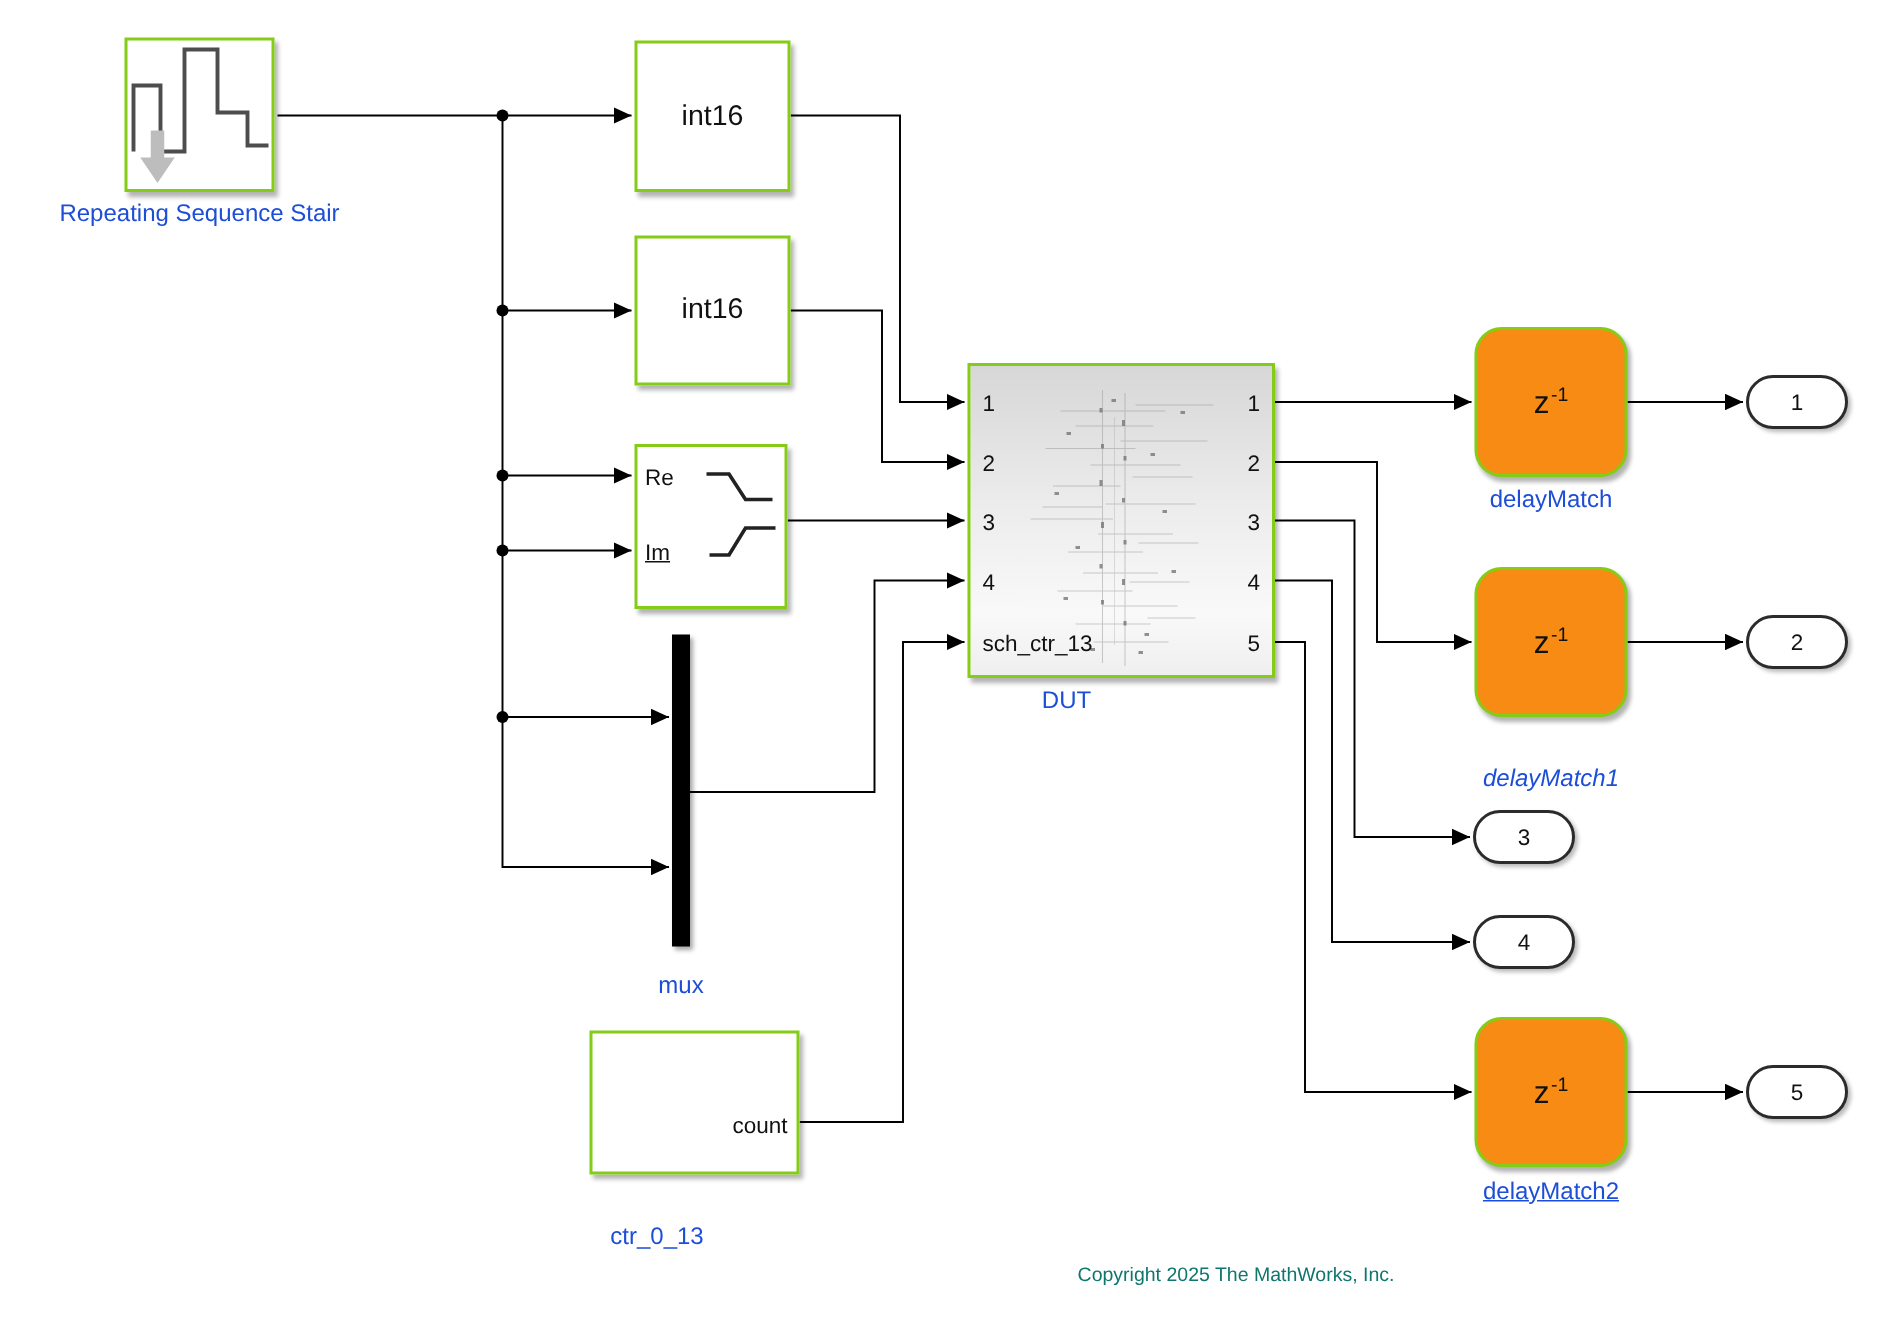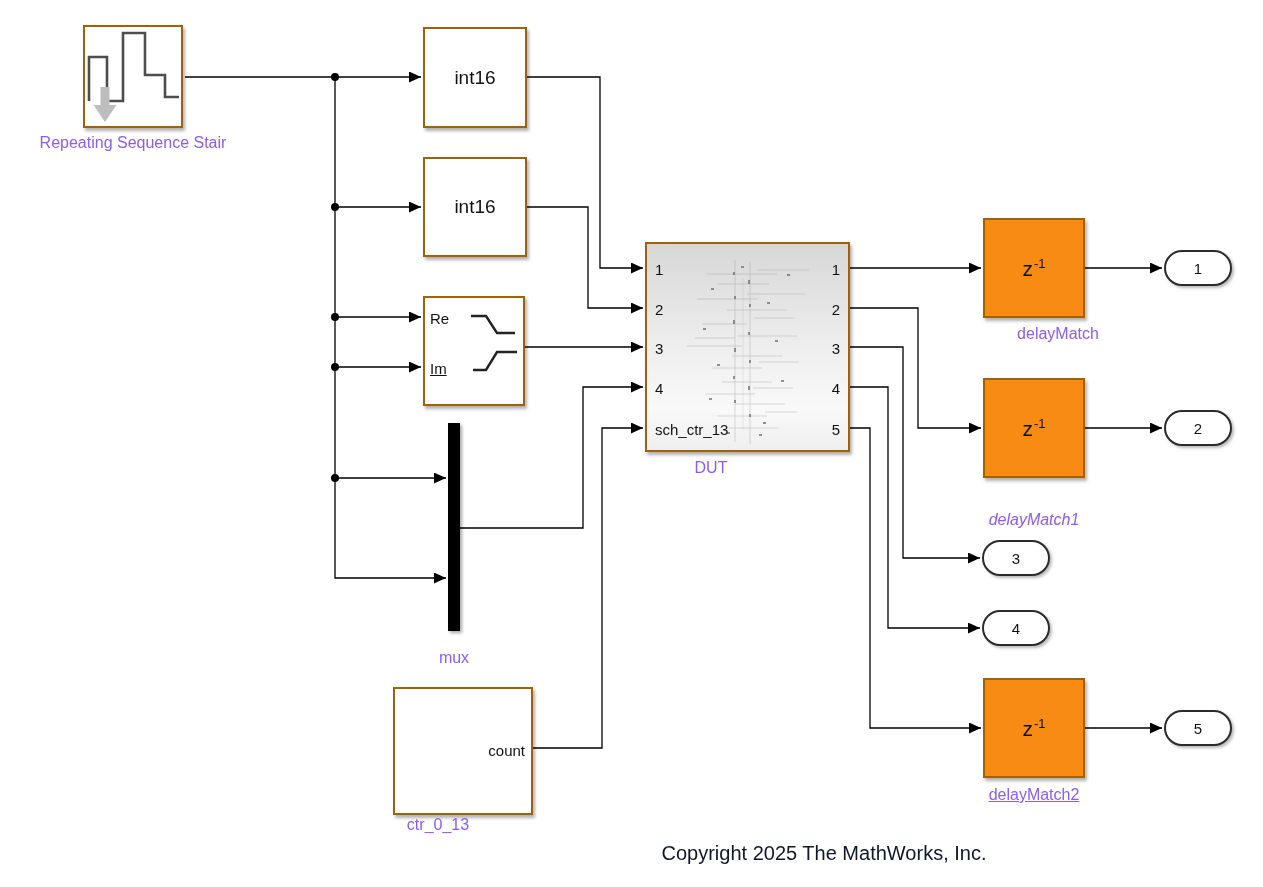--- a/index.html
+++ b/index.html
@@ -2,47 +2,47 @@
 <html><head>
 <meta charset="utf-8">
 <style>
   html,body{margin:0;padding:0;background:#ffffff;}
   #canvas{
     position:relative;width:1263px;height:887px;background:#ffffff;overflow:hidden;
     font-family:"Liberation Sans","DejaVu Sans",sans-serif;color:#111;
   }
   #wires{position:absolute;left:0;top:0;z-index:1;}
   .block{
-    position:absolute;background:#fff;border:2px solid #a16207;box-sizing:border-box;
+    position:absolute;background:#fff;border:2px solid #84cc16;box-sizing:border-box;
     box-shadow:2px 3px 3px rgba(0,0,0,0.30);z-index:2;
   }
   .center-text{display:flex;align-items:center;justify-content:center;}
   .blk-name{
-    position:absolute;z-index:2;font-size:16px;color:#8b5cf6;white-space:nowrap;
+    position:absolute;z-index:2;font-size:16px;color:#1d4ed8;white-space:nowrap;
     transform:translateX(-50%);text-align:center;line-height:18px;
   }
   .conv-text{font-size:19px;}
   .portlabel{position:absolute;font-size:15px;line-height:18px;height:18px;z-index:3;}
   .dut{
     background:linear-gradient(180deg,#d7d7d7 0%,#ececec 45%,#f9f9f9 80%,#efefef 100%);
   }
   .dut-thumb{position:absolute;left:0;top:0;z-index:2;}
-  .delay-block{background:#F78B13;font-size:21px;color:#111;}
+  .delay-block{background:#F78B13;font-size:21px;color:#111;border-radius:18px;}
   .delay-block sup{font-size:13px;margin-left:1px;}
   .oval{
     position:absolute;width:68px;height:36px;background:#fff;border:2px solid #2b2b2b;
     border-radius:18px;box-sizing:border-box;box-shadow:2px 2px 3px rgba(0,0,0,0.28);
     z-index:2;font-size:15px;
   }
   .muxbar{
     position:absolute;width:12px;background:#000;z-index:2;
     box-shadow:2px 2px 3px rgba(0,0,0,0.35);
   }
   .copyright{
-    position:absolute;transform:translateX(-50%);font-size:20px;color:#0f172a;
+    position:absolute;transform:translateX(-50%);font-size:13px;color:#0f766e;
     white-space:nowrap;z-index:2;
   }
 </style>
 </head>
 <body>
 
 <div id="canvas">
 
   <svg id="wires" width="1263" height="887" viewBox="0 0 1263 887">
     <defs>
@@ -102,21 +102,21 @@
     <div class="portlabel" style="left:5px;top:62px;text-decoration:underline;">Im</div>
     <svg style="position:absolute;left:44px;top:12px;" width="50" height="68" viewBox="0 0 50 68">
       <path d="M2,6 h15 l11,17 h18" fill="none" stroke="#222" stroke-width="2.4"></path>
       <path d="M4,60 h13 l11,-18 h20" fill="none" stroke="#222" stroke-width="2.4"></path>
     </svg>
   </div>
 
   <div class="muxbar" style="left:448px;top:423px;height:208px;"></div>
   <div class="blk-name" style="left:454px;top:649px;">mux</div>
 
-  <div class="block" style="left:393px;top:687px;width:140px;height:128px;">
+  <div class="block" style="left:393px;top:687px;width:140px;height:96px;">
     <div class="portlabel" style="right:6px;top:53px;">count</div>
   </div>
   <div class="blk-name" style="left:438px;top:816px;">ctr_0_13</div>
 
   <div class="block dut" style="left:645px;top:242px;width:205px;height:210px;">
     <svg class="dut-thumb" width="201" height="206" viewBox="0 0 201 206">
       <g stroke="#9a9a9a" stroke-width="0.7" opacity="0.5" fill="none">
         <path d="M88,16 V198 M103,18 V200"></path>
         <path d="M96,34 V186" opacity="0.6"></path>
         <path d="M60,30 H130 M70,40 H122 M50,55 H110 M80,66 H140 M55,80 H100 M90,92 H150
@@ -160,21 +160,21 @@
     <div class="portlabel" style="right:8px;top:57px;">2</div>
     <div class="portlabel" style="right:8px;top:96px;">3</div>
     <div class="portlabel" style="right:8px;top:136px;">4</div>
     <div class="portlabel" style="right:8px;top:177px;">5</div>
   </div>
   <div class="blk-name" style="left:711px;top:459px;">DUT</div>
 
   <div class="block center-text delay-block" style="left: 983px; top: 218px; width: 102px; height: 100px; background: rgb(247, 139, 19);">
     <span><span>z</span><sup>-1</sup></span>
   </div>
-  <div class="blk-name" style="left:1058px;top:325px;">delayMatch</div>
+  <div class="blk-name" style="left:1034px;top:325px;">delayMatch</div>
 
   <div class="block center-text delay-block" style="left: 983px; top: 378px; width: 102px; height: 100px; background: rgb(247, 139, 19);">
     <span><span>z</span><sup>-1</sup></span>
   </div>
   <div class="blk-name" style="left:1034px;top:511px;font-style:italic;">delayMatch1</div>
 
   <div class="block center-text delay-block" style="left: 983px; top: 678px; width: 102px; height: 100px; background: rgb(247, 139, 19);">
     <span><span>z</span><sup>-1</sup></span>
   </div>
   <div class="blk-name" style="left:1034px;top:786px;text-decoration:underline;">delayMatch2</div>

